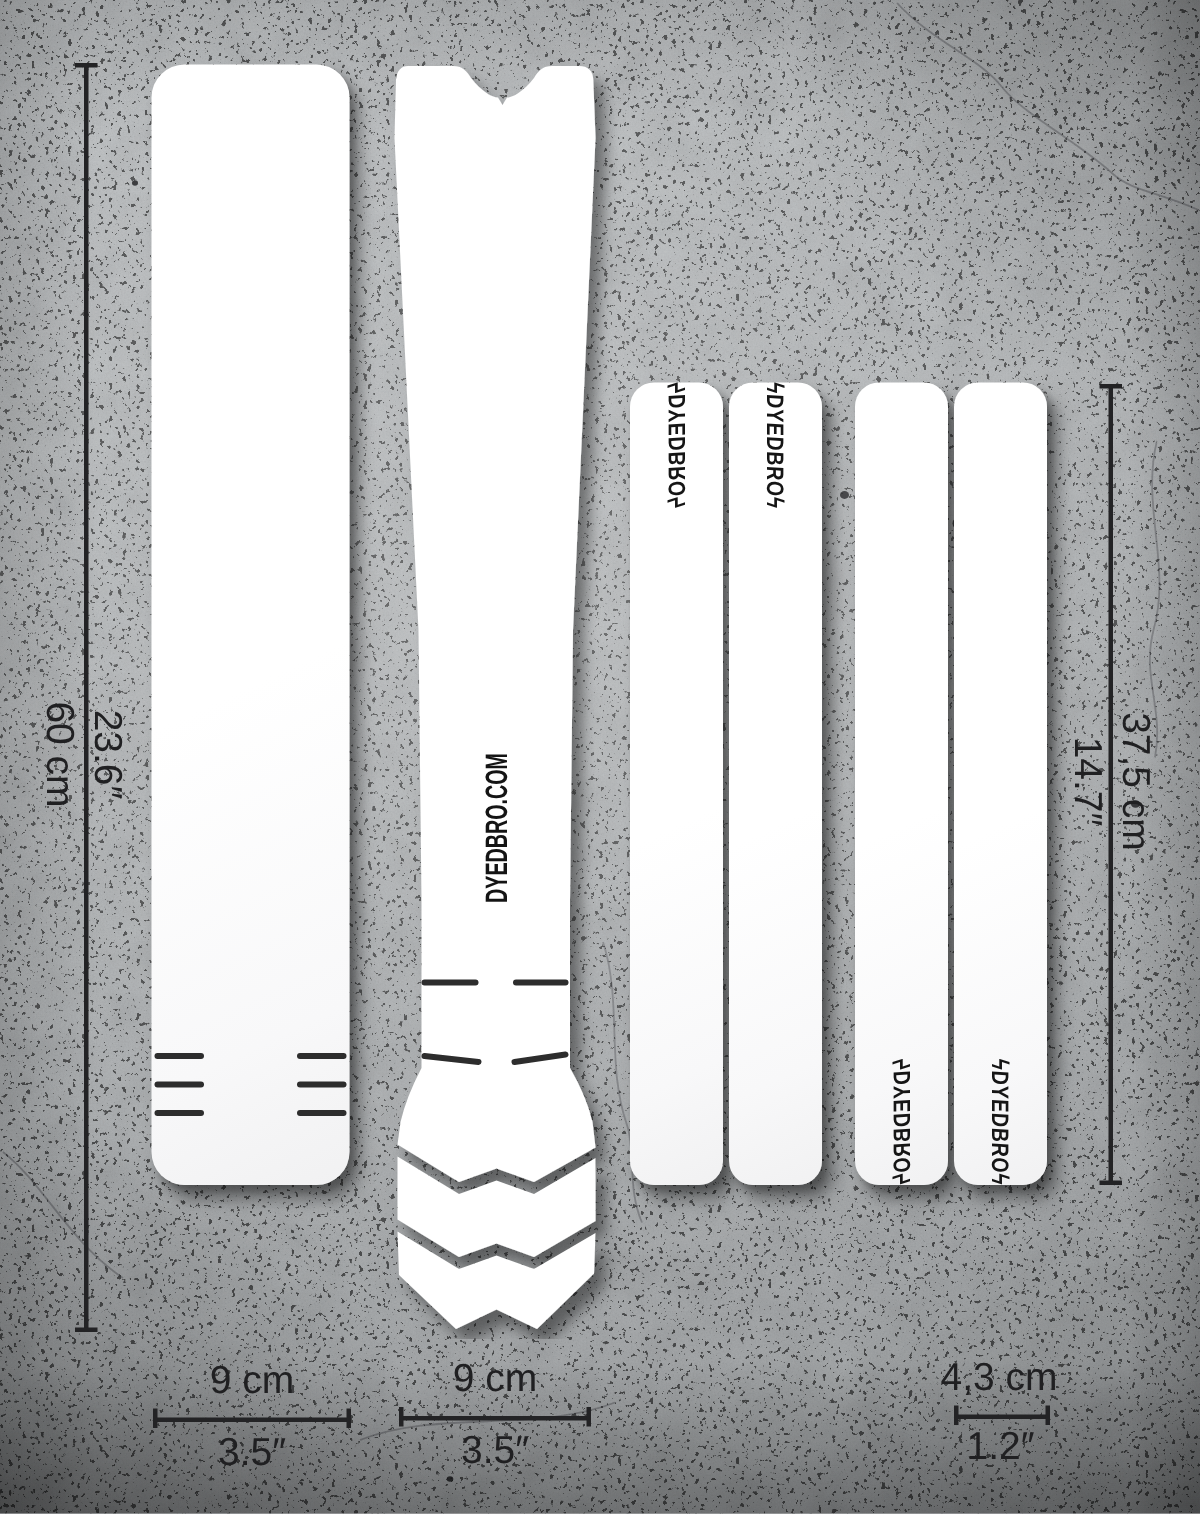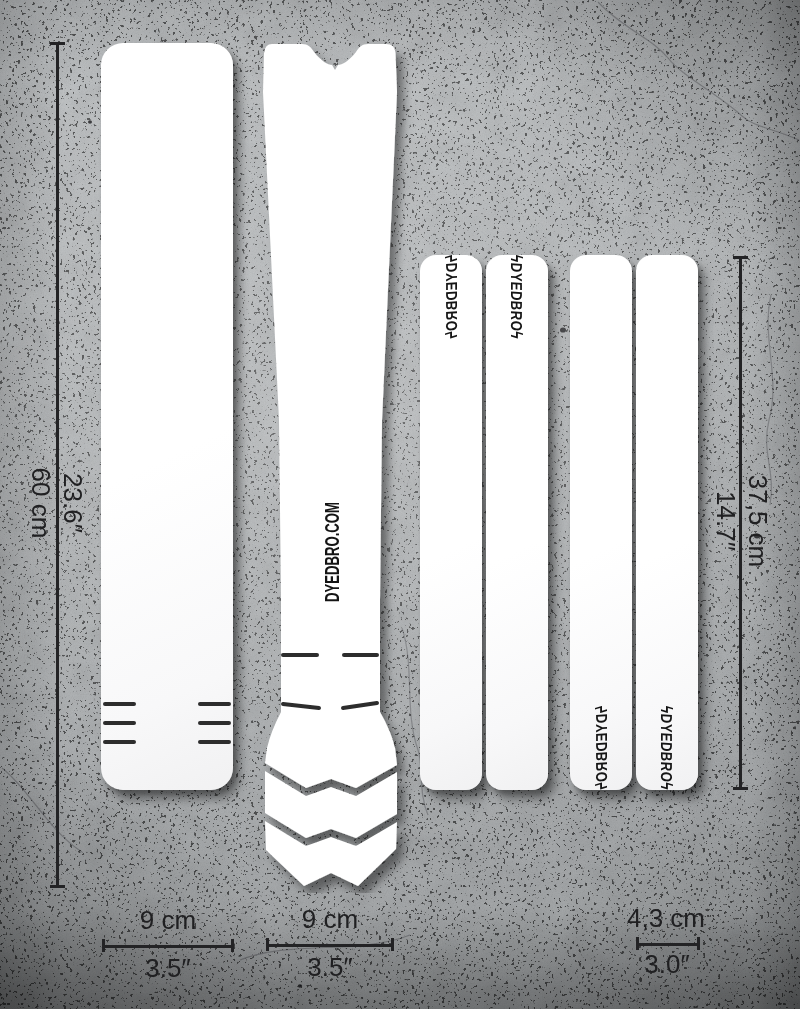--- a/index.html
+++ b/index.html
@@ -173,15 +173,15 @@
   <div class="dim-text" style="left:330px;top:919px;">9 cm</div>
   <div class="dim-line h" style="left:267px;top:944px;width:126px;"></div>
   <div class="tick-v" style="left:266px;top:938px;"></div>
   <div class="tick-v" style="left:391px;top:938px;"></div>
   <div class="dim-text" style="left:330px;top:967px;">3.5″</div>
 
   <div class="dim-text" style="left:666px;top:918px;">4,3 cm</div>
   <div class="dim-line h" style="left:637px;top:943px;width:62px;"></div>
   <div class="tick-v" style="left:636px;top:937px;"></div>
   <div class="tick-v" style="left:697px;top:937px;"></div>
-  <div class="dim-text" style="left:667px;top:964px;">3.0″</div>
+  <div class="dim-text" style="left:667px;top:964px;">1.2″</div>
 
 </div>
 
 </body></html>

